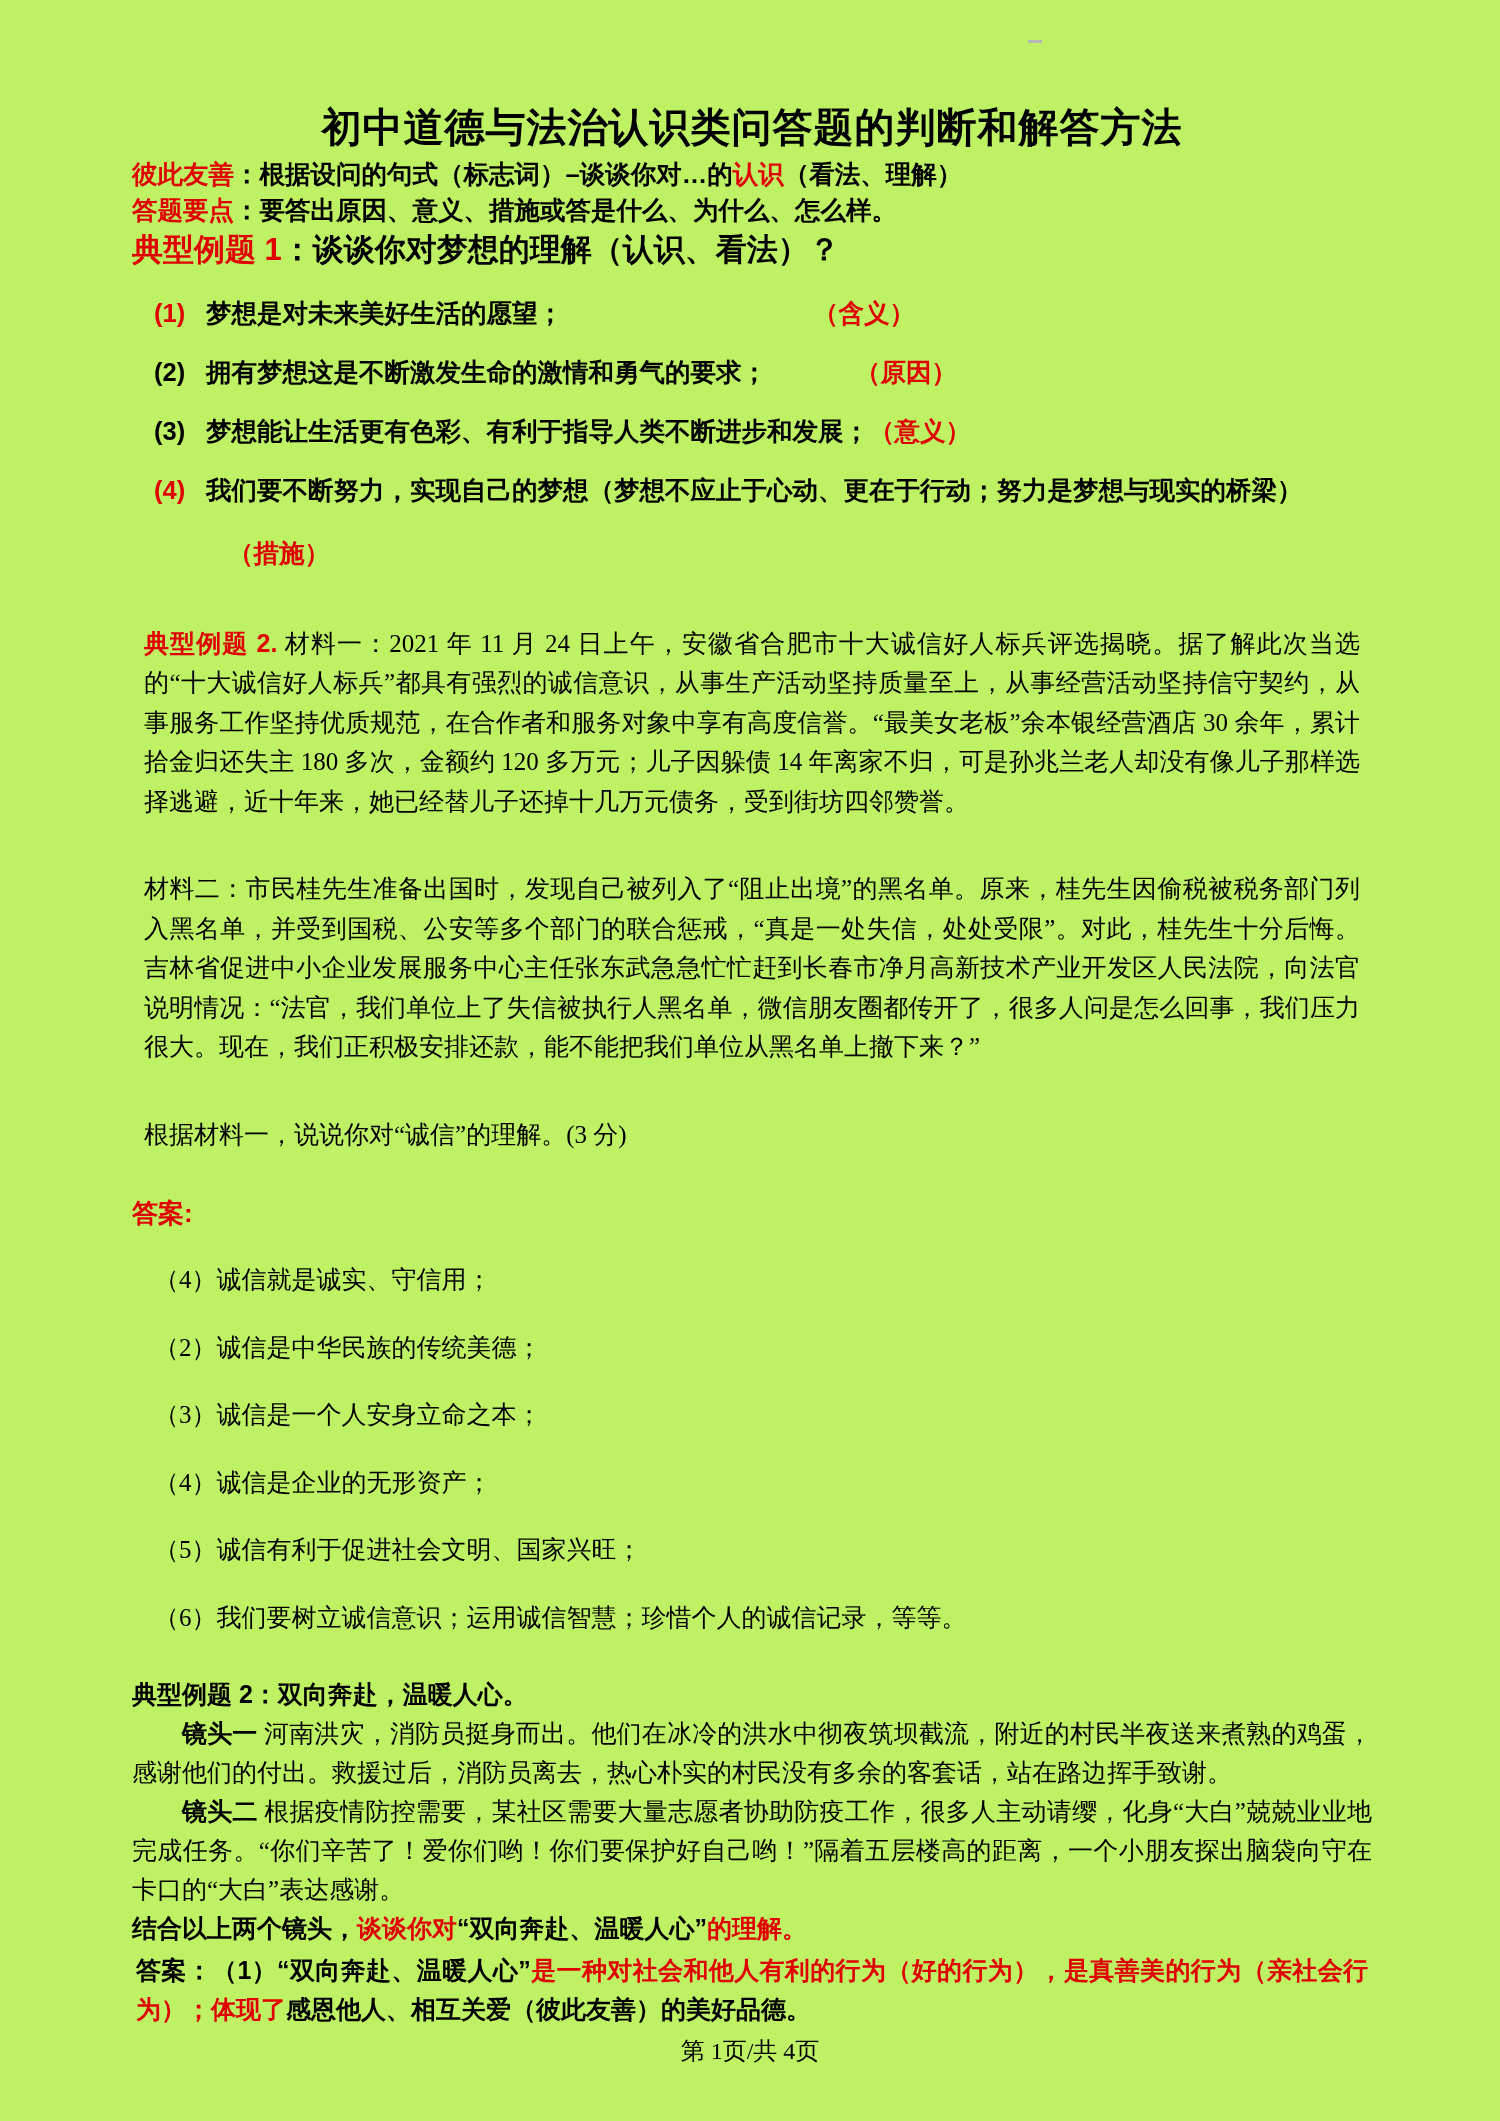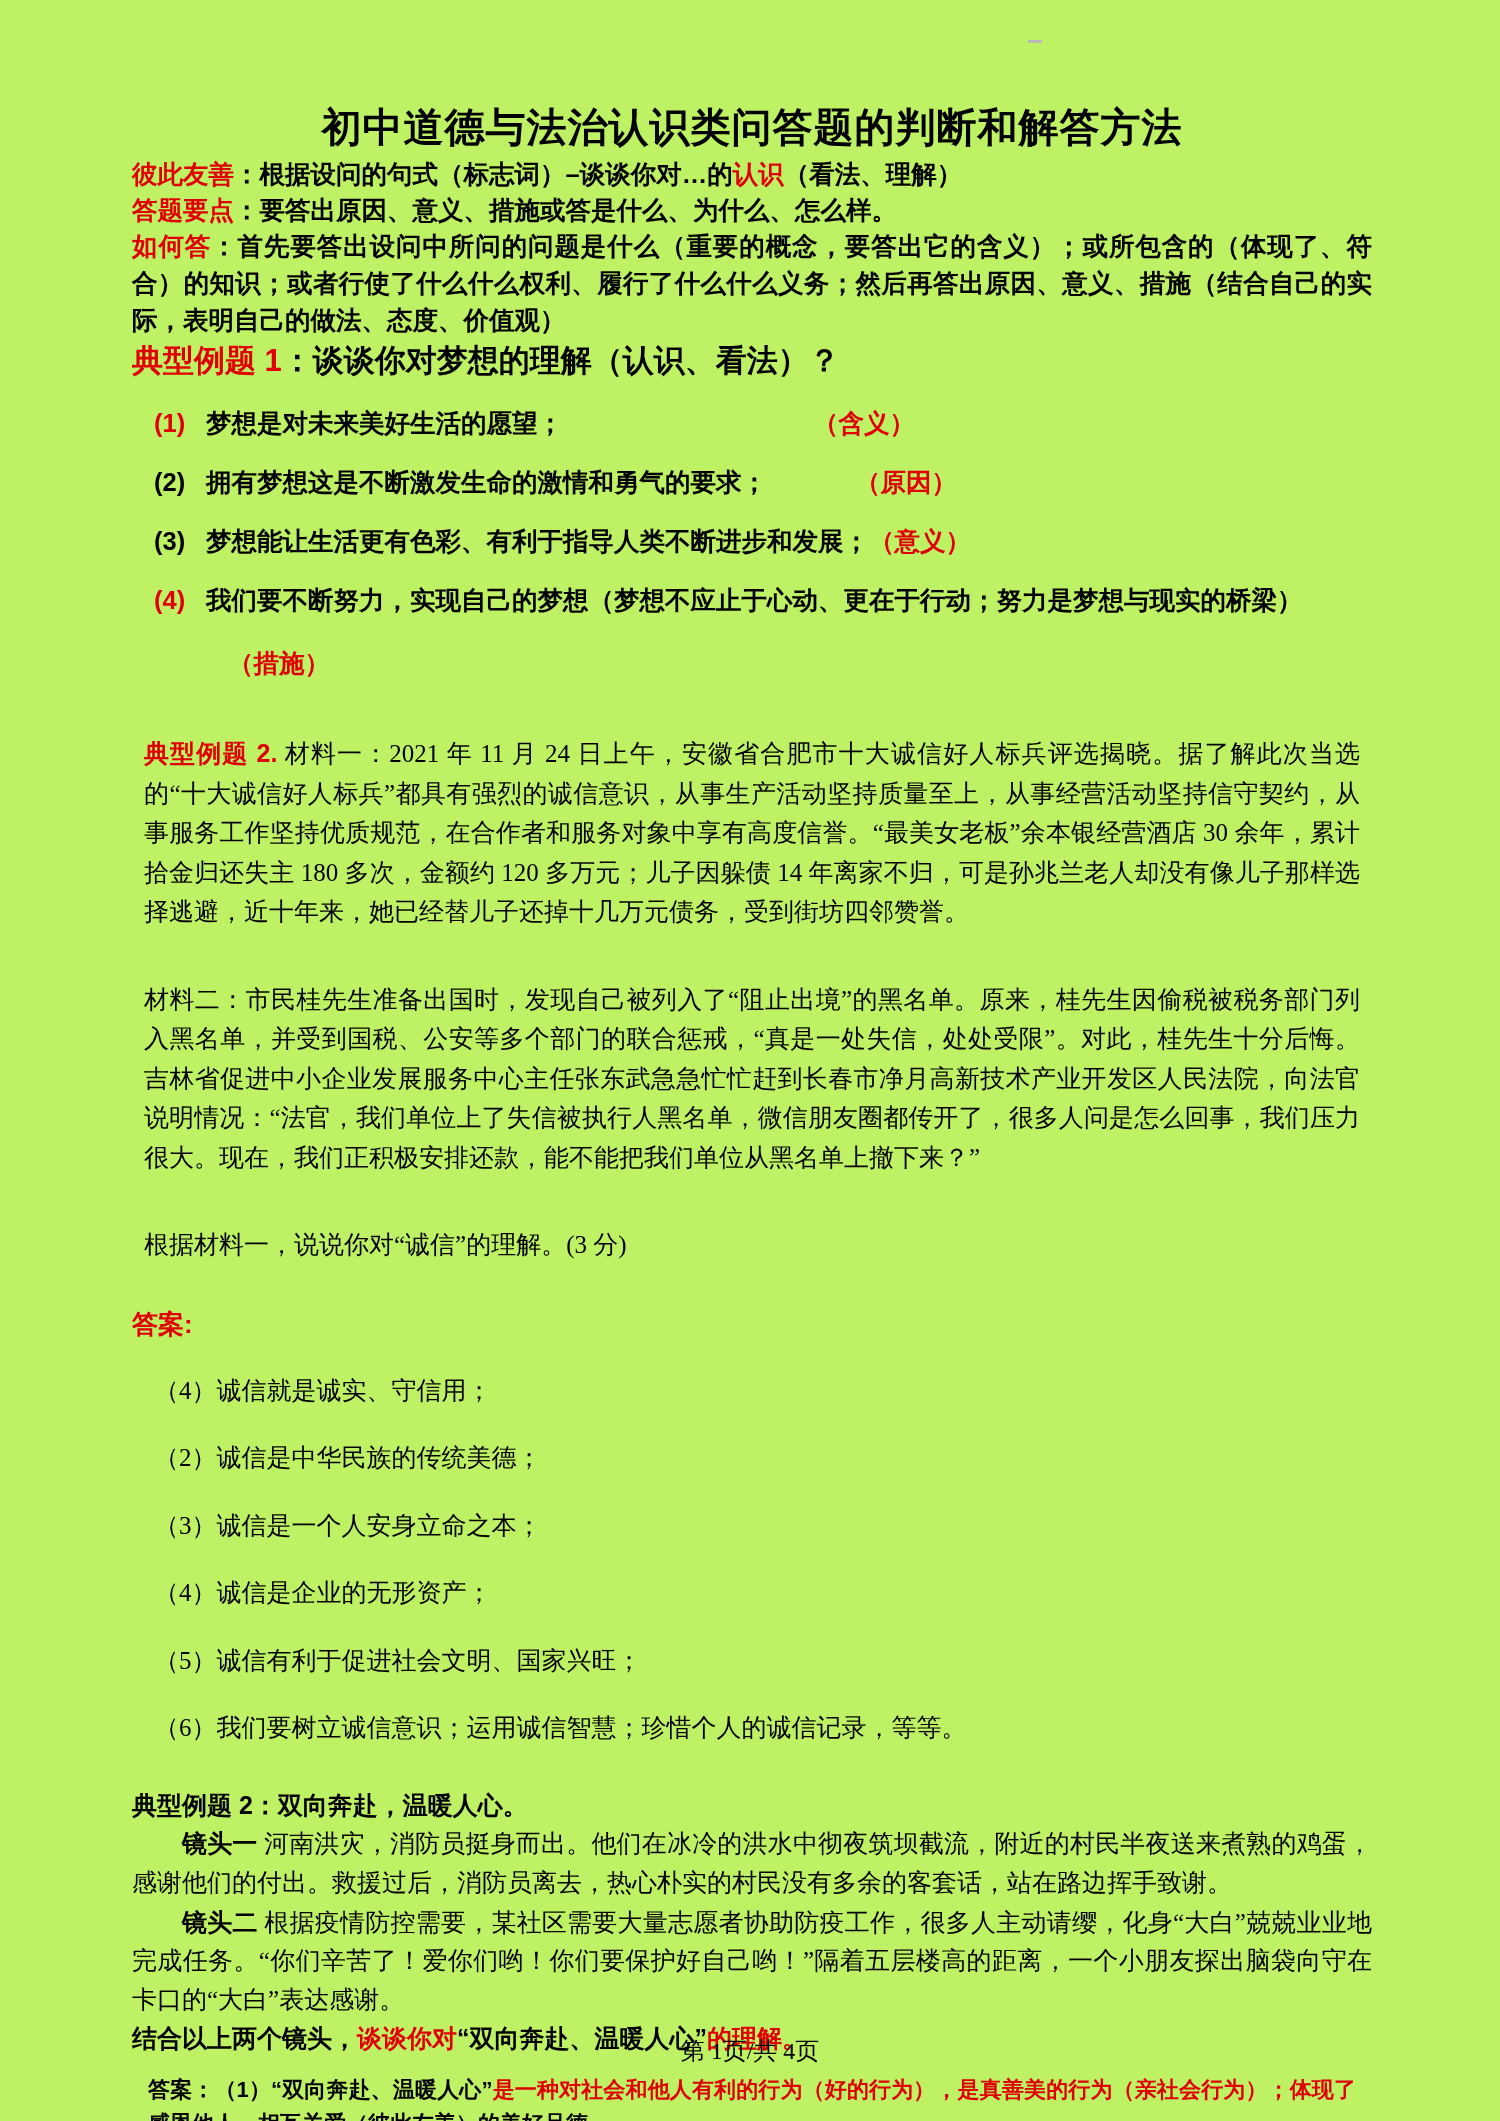--- a/index.html
+++ b/index.html
@@ -171,25 +171,25 @@
   .final-q {
     font-family: "Liberation Sans", "DejaVu Sans", sans-serif;
     font-weight: bold;
     font-size: 25px;
     line-height: 1.5;
     margin: 0;
   }
   .final-ans {
     font-family: "Liberation Sans", "DejaVu Sans", sans-serif;
     font-weight: bold;
-    font-size: 22px;
+    font-size: 25px;
     line-height: 1.55;
     text-align: justify;
     text-justify: inter-ideograph;
-    margin: 16px;
+    margin: 4px;
   }
 
   
   .footer {
     position: absolute;
     left: 0;
     right: 0;
     top: 2035px;
     text-align: center;
     font-family: "Liberation Serif", "DejaVu Serif", serif;
@@ -211,23 +211,20 @@
     <div class="hdr-block">
 
       <div class="hdr-line">
         <span class="red">彼此友善</span><span class="blk">：根据设问的句式（标志词）–谈谈你对…的</span><span class="red">认识</span><span class="blk">（看法、理解）</span>
       </div>
 
       <div class="hdr-line">
         <span class="red">答题要点</span><span class="blk">：要答出原因、意义、措施或答是什么、为什么、怎么样。</span>
       </div>
 
-      <div class="para-howanswer">
-        <span class="red">如何答</span><span class="blk">：首先要答出设问中所问的问题是什么（重要的概念，要答出它的含义）；或所包含的（体现了、符合）的知识；或者行使了什么什么权利、履行了什么什么义务；然后再答出原因、意义、措施（结合自己的实际，表明自己的做法、态度、价值观）</span>
-      </div>
     </div>
 
     <div class="ex1-title">
       <span class="red">典型例题 1</span><span class="blk">：谈谈你对梦想的理解（认识、看法）？</span>
     </div>
 
     <div class="ex1-list">
 
       <div class="ex1-item">
         <span class="num red">(1)</span>

